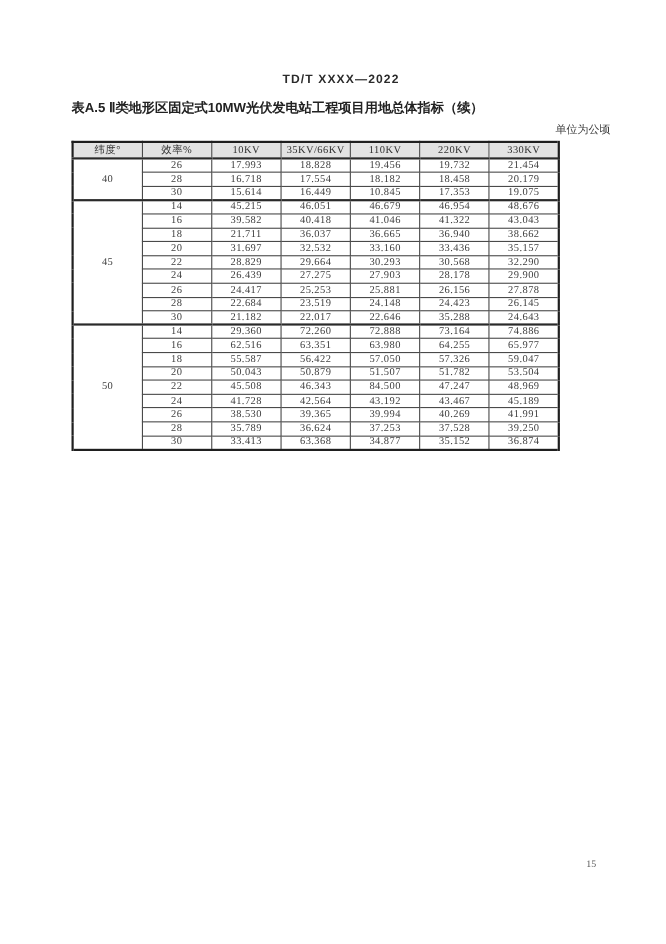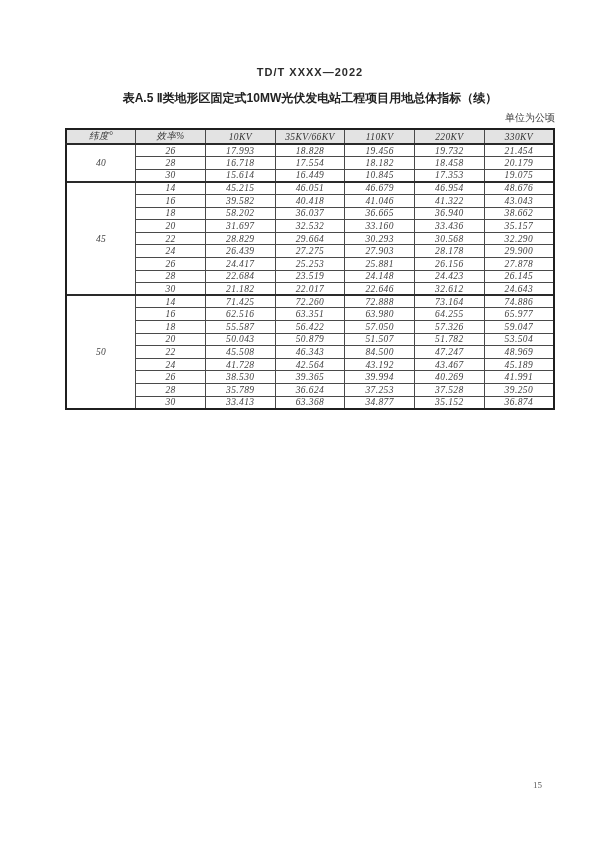--- a/index.html
+++ b/index.html
@@ -16,40 +16,39 @@
     top: 66px; left: 65px; width: 490px;
     text-align: center;
     font-size: 11px; font-weight: bold;
     letter-spacing: 1px;
     color: #2b2b2b;
     font-family: "Liberation Sans", sans-serif;
   }
   .table-title {
     position: absolute;
     top: 90px; left: 65px; width: 490px;
-    text-align: center;
+    text-align: left;
     font-size: 12px; font-weight: bold;
     color: #222;
     font-family: "Liberation Sans", sans-serif;
   }
   .unit-note {
     position: absolute;
     top: 111px; left: 65px; width: 490px;
     text-align: right;
     font-size: 10px;
     color: #3a3a3a;
   }
   table.data-table {
     position: absolute;
     top: 128px; left: 65px;
-    width: 490px;
+    width: 444px;
     border-collapse: collapse;
     table-layout: fixed;
     font-family: "Liberation Serif", serif;
-    font-style: italic;
   }
   table.data-table th, table.data-table td {
     border: 1px solid #4a4a4a;
     text-align: center;
     vertical-align: middle;
     padding: 0;
     font-size: 9.5px;
     font-weight: normal;
     color: #3f3f3f;
     letter-spacing: 0.4px;
@@ -135,21 +134,21 @@
       <tr>
         <td>16</td>
         <td>39.582</td>
         <td>40.418</td>
         <td>41.046</td>
         <td>41.322</td>
         <td>43.043</td>
       </tr>
       <tr>
         <td>18</td>
-        <td>58.202</td>
+        <td>21.711</td>
         <td>36.037</td>
         <td>36.665</td>
         <td>36.940</td>
         <td>38.662</td>
       </tr>
       <tr>
         <td>20</td>
         <td>31.697</td>
         <td>32.532</td>
         <td>33.160</td>
@@ -186,27 +185,27 @@
         <td>23.519</td>
         <td>24.148</td>
         <td>24.423</td>
         <td>26.145</td>
       </tr>
       <tr>
         <td>30</td>
         <td>21.182</td>
         <td>22.017</td>
         <td>22.646</td>
-        <td>32.612</td>
+        <td>35.288</td>
         <td>24.643</td>
       </tr>
       <tr class="group-start">
         <td rowspan="9" class="lat-cell">50</td>
         <td>14</td>
-        <td>71.425</td>
+        <td>29.360</td>
         <td>72.260</td>
         <td>72.888</td>
         <td>73.164</td>
         <td>74.886</td>
       </tr>
       <tr>
         <td>16</td>
         <td>62.516</td>
         <td>63.351</td>
         <td>63.980</td>

